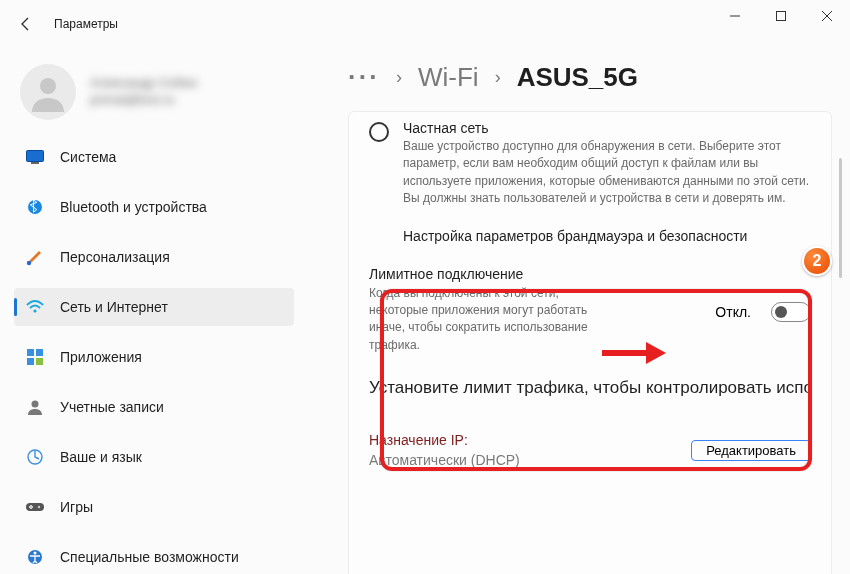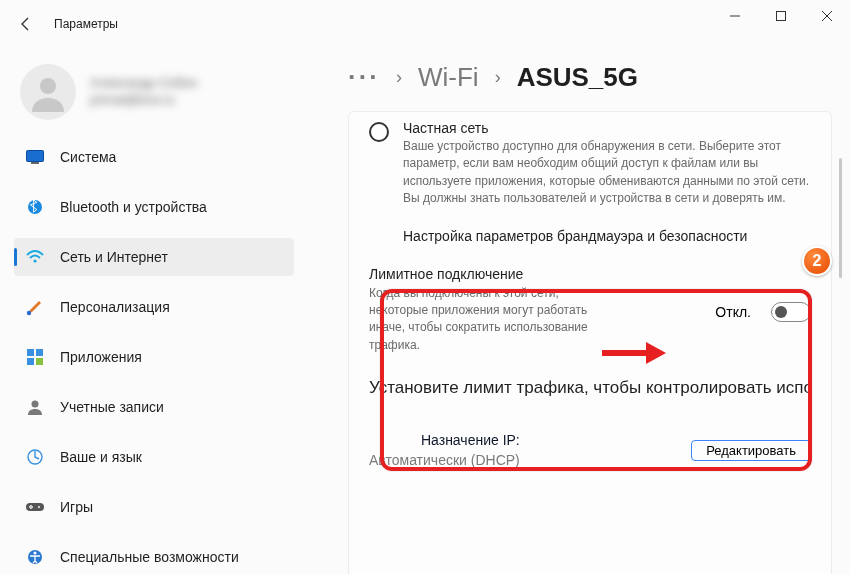--- a/index.html
+++ b/index.html
@@ -53,21 +53,21 @@
   .metered-title { font-size: 14px; color: #1f1f1f; margin-bottom: 3px; }
   .metered-desc { font-size: 12px; color: #6a6a6a; line-height: 1.45; }
   .metered-right { display: flex; align-items: center; gap: 20px; padding-top: 36px; }
   .toggle-label { font-size: 14px; }
   .toggle { width: 40px; height: 20px; border: 1px solid #888; border-radius: 11px; position: relative; background: #fff; }
   .toggle::after { content: ""; position: absolute; left: 3px; top: 3px; width: 12px; height: 12px; background: #555; border-radius: 50%; }
 
   .limit-link { font-size: 17px; color: #1f1f1f; padding: 24px 0 16px 0; white-space: nowrap; overflow: hidden; }
 
   .ip-block { display: flex; align-items: center; justify-content: space-between; padding: 18px 0 6px 0; }
-  .ip-left .ip-title { font-size: 14px; color: #0f172a; margin-bottom: 4px; text-align: right; }
+  .ip-left .ip-title { font-size: 14px; color: #7f1d1d; margin-bottom: 4px; }
   .ip-left .ip-val { font-size: 14px; color: #7a7a7a; }
   .edit-btn { border: 1px solid #3b82f6; background: #fdfdfd; padding: 2px 14px; border-radius: 4px; font-size: 13px; cursor: pointer; }
 
   .scrollbar { position: absolute; right: 8px; top: 110px; width: 3px; height: 120px; background: #c8c8c8; border-radius: 2px; }
 
   .highlight-box { position: absolute; border: 4px solid #e62020; border-radius: 12px; pointer-events: none; box-shadow: 0 0 0 1px rgba(0,0,0,0.05); }
   .step-badge { position: absolute; width: 30px; height: 30px; border-radius: 50%; background: radial-gradient(circle at 35% 30%, #ff8a3c, #e64a00); border: 2px solid #fff; color: #fff; font-weight: 700; font-size: 16px; display: flex; align-items: center; justify-content: center; box-shadow: 0 1px 3px rgba(0,0,0,0.3); }
   .red-arrow { position: absolute; }
 
   .dns-peek { font-size: 14px; color: #1f1f1f; padding-top: 18px; }
@@ -133,38 +133,38 @@
         </div>
         <div class="navitem">
           <span class="naviconslot">
               <svg width="14" height="18" viewBox="0 0 14 18">
                 <circle cx="7" cy="9" r="7" fill="#1a8ae0"></circle>
                 <path d="M7 3v12l4-3-8-6 8-3-4-3z" transform="translate(0 2) scale(0.8)" stroke="#fff" stroke-width="1.2" fill="none"></path>
               </svg>
             </span>
           <span>Bluetooth и устройства</span>
         </div>
+        <div class="navitem">
+          <span class="naviconslot">
+              <svg width="18" height="18" viewBox="0 0 18 18">
+                <path d="M3 15l3-1 9-9-2-2-9 9z" fill="#e07a2a"></path>
+                <circle cx="3" cy="15" r="2.2" fill="#2a68d0"></circle>
+              </svg>
+            </span>
+          <span>Персонализация</span>
+        </div>
         <div class="navitem active">
           <span class="naviconslot">
               <svg width="18" height="14" viewBox="0 0 18 14">
                 <path d="M1 5 Q9 -3 17 5" stroke="#19a9e0" stroke-width="2" fill="none"></path>
                 <path d="M4 8 Q9 3 14 8" stroke="#19a9e0" stroke-width="2" fill="none"></path>
                 <circle cx="9" cy="11" r="1.6" fill="#19a9e0"></circle>
               </svg>
             </span>
           <span>Сеть и Интернет</span>
-        </div>
-        <div class="navitem">
-          <span class="naviconslot">
-              <svg width="18" height="18" viewBox="0 0 18 18">
-                <path d="M3 15l3-1 9-9-2-2-9 9z" fill="#e07a2a"></path>
-                <circle cx="3" cy="15" r="2.2" fill="#2a68d0"></circle>
-              </svg>
-            </span>
-          <span>Персонализация</span>
         </div>
         <div class="navitem">
           <span class="naviconslot">
               <svg width="16" height="16" viewBox="0 0 16 16">
                 <rect x="0" y="0" width="7" height="7" fill="#3a90e0"></rect>
                 <rect x="9" y="0" width="7" height="7" fill="#3a90e0"></rect>
                 <rect x="0" y="9" width="7" height="7" fill="#3a90e0"></rect>
                 <rect x="9" y="9" width="7" height="7" fill="#8ac040"></rect>
               </svg>
             </span>

